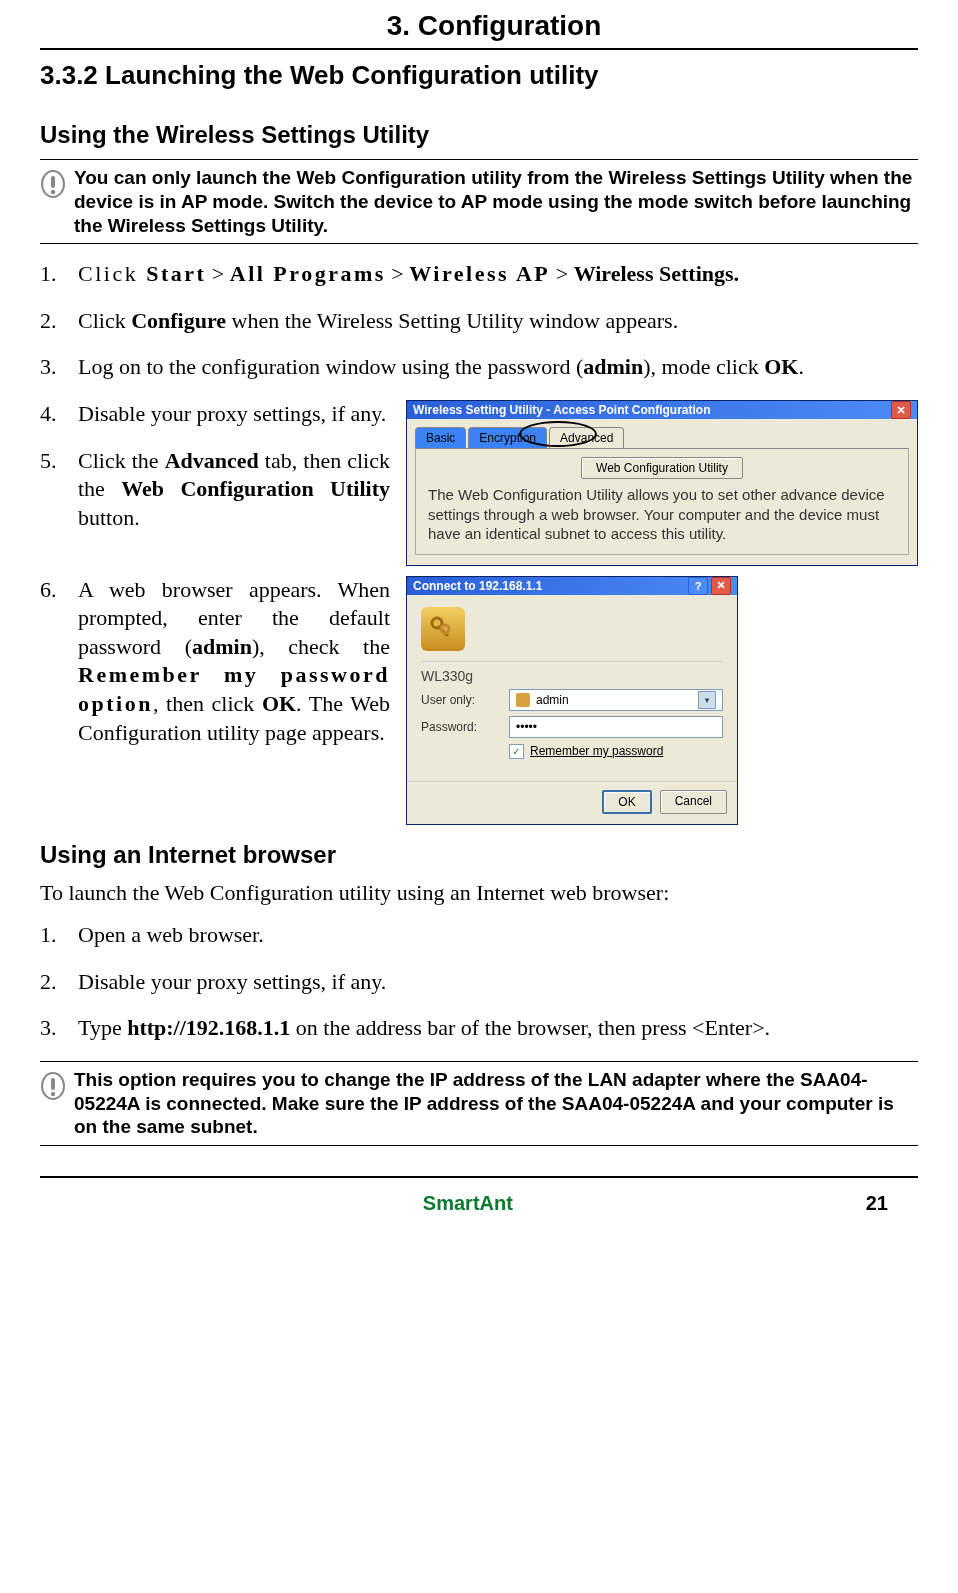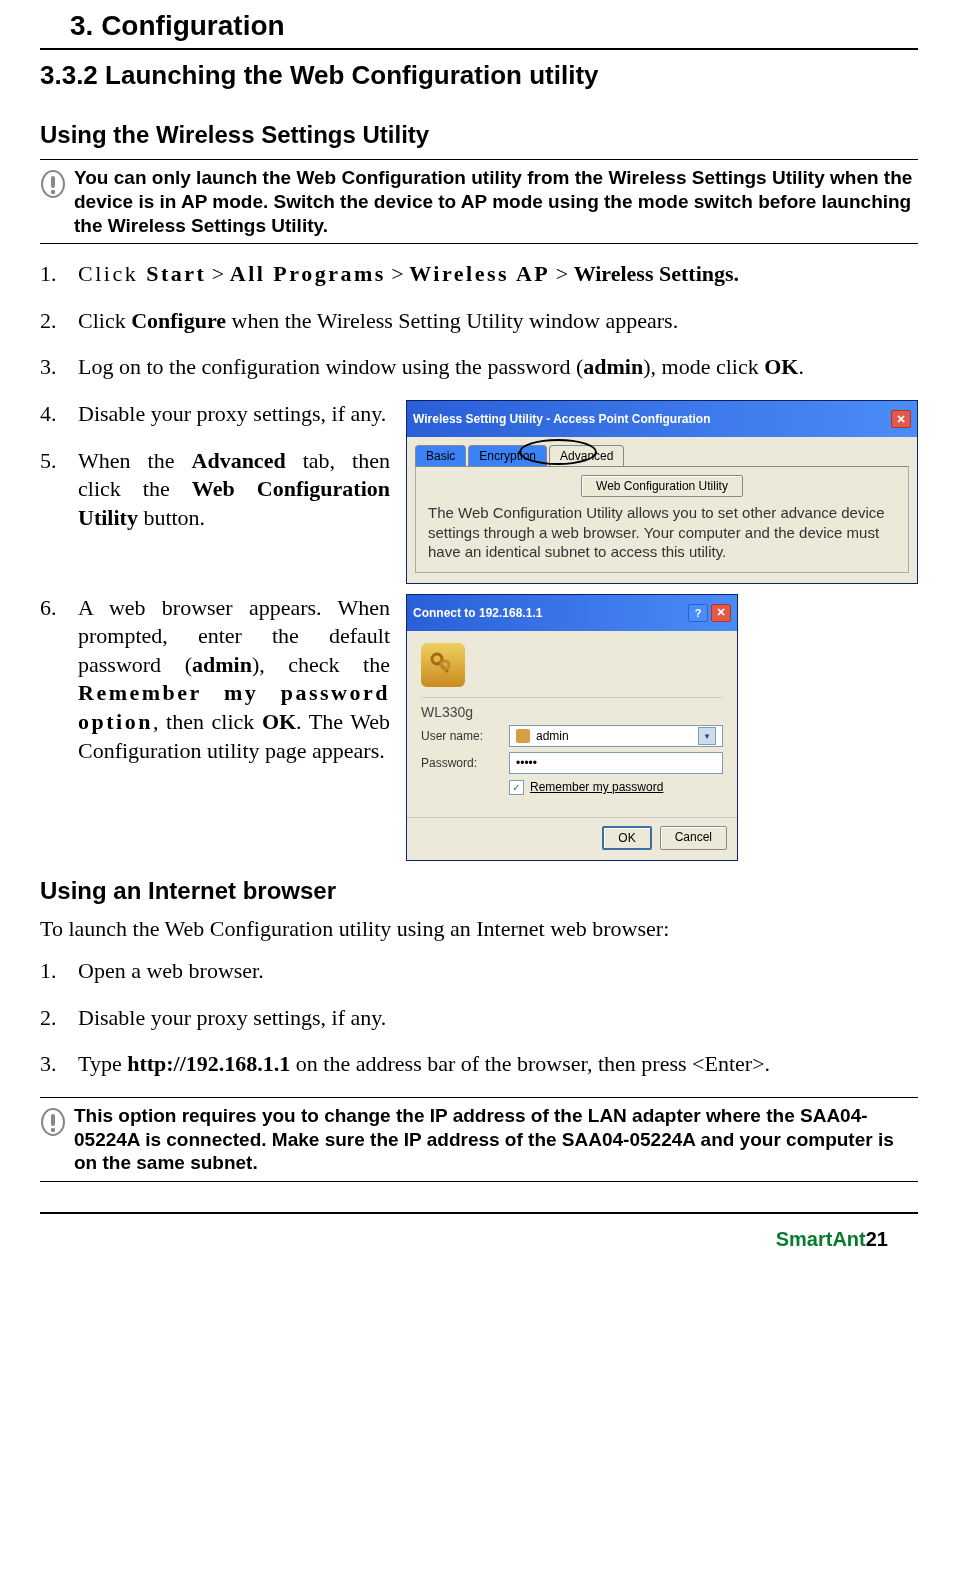--- a/index.html
+++ b/index.html
@@ -10,20 +10,21 @@
     color: #000;
     width: 958px;
   }
   .page {
     padding: 0 40px 30px 40px;
   }
   .chapter-title {
     font-size: 28px;
     font-weight: bold;
     margin: 10px 0 6px 30px;
+    text-align: center;
   }
   .hr-thick {
     border: none;
     border-top: 2.5px solid #000;
     margin: 0 0 10px 0;
   }
   .section-title {
     font-size: 26px;
     font-weight: bold;
     margin: 6px 0 30px 0;
@@ -99,21 +100,21 @@
     font-family: Tahoma, Arial, sans-serif;
     font-size: 12px;
     border: 1px solid #0a246a;
     background: #ece9d8;
     box-shadow: none;
   }
   .titlebar {
     background: linear-gradient(to right, #2a5fd8, #4b8cf7);
     color: #fff;
     font-weight: bold;
-    padding: 9px 6px;
+    padding: 0 6px;
     display: flex;
     justify-content: space-between;
     align-items: center;
   }
   .titlebar .tbtns { display:flex; gap:3px; }
   .tbtn {
     width: 18px; height: 16px;
     background: #e05a4a;
     border: 1px solid #b83020;
     border-radius: 2px;
@@ -221,21 +222,21 @@
     display:flex;align-items:center;justify-content:center;font-size:10px;color:#2a7a2a;
   }
   .btn-row {
     display:flex; justify-content:flex-end; gap:8px;
     padding: 8px 10px 10px 10px;
     border-top:1px solid #ccc;
     background:#ece9d8;
   }
   .footer {
     display:flex;
-    justify-content:flex-end;
+    justify-content:space-between;
     align-items:center;
     border-top:2px solid #000;
     margin-top: 30px;
     padding: 14px 30px 0 30px;
     font-weight:bold;
     font-size: 20px;
   }
   .footer .brand { color:#0a7a30; }
   .section-label {
     font-size:14px;
@@ -289,21 +290,21 @@
   <div class="float-row">
     <div class="col-text">
       <ol class="steps" start="4" style="margin-bottom:0">
         <li>
           <span class="num">4.</span>
           <span class="txt">Disable your proxy settings, if any.</span>
         </li>
         <li>
           <span class="num">5.</span>
           <span class="txt">
-            <span>When the </span><span class="b">Advanced</span><span> tab, then click the </span><span class="b">Web Configuration Utility</span><span> button.</span>
+            <span>Click the </span><span class="b">Advanced</span><span> tab, then click the </span><span class="b">Web Configuration Utility</span><span> button.</span>
           </span>
         </li>
       </ol>
     </div>
     <div class="col-img">
       <div class="win">
         <div class="titlebar">
           <span>Wireless Setting Utility - Access Point Configuration</span>
           <span class="tbtns">
               <span class="tbtn">✕</span>
@@ -349,21 +350,21 @@
           <div class="keys-icon">
             <svg width="30" height="30" viewBox="0 0 30 30">
               <circle cx="9" cy="9" r="5" fill="none" stroke="#a06a10" stroke-width="3"></circle>
               <rect x="11" y="11" width="14" height="3" fill="#a06a10" transform="rotate(45 11 11)"></rect>
               <circle cx="17" cy="15" r="4" fill="none" stroke="#c08a30" stroke-width="3"></circle>
             </svg>
           </div>
           <div style="border-top:1px solid #ccc;padding-top:6px">
             <div class="section-label">WL330g</div>
             <div class="field-row">
-              <label>User name:</label>
+              <label>User only:</label>
               <div class="input">
                 <span class="mini-icon"></span>
                 <span>admin</span>
                 <span class="dd">▾</span>
               </div>
             </div>
             <div class="field-row">
               <label>Password:</label>
               <div class="input">
                 <span>•••••</span>

